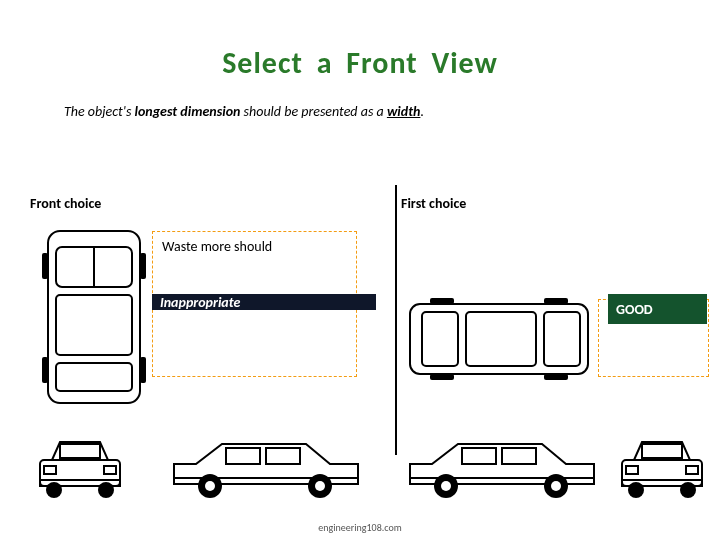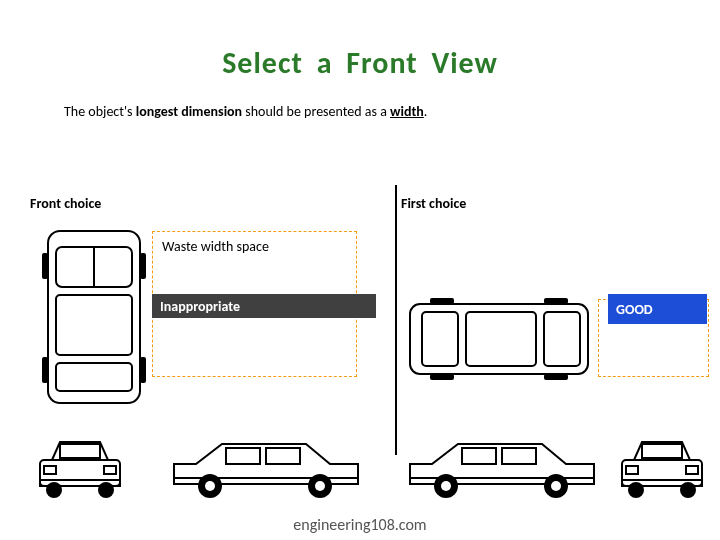--- a/index.html
+++ b/index.html
@@ -18,20 +18,21 @@
     color: #2a7a2a;
     padding-top: 22px;
     letter-spacing: 1px;
     word-spacing: 6px;
     margin-top: 22px;
   }
   .subtitle {
     font-size: 14px;
     color: #000;
     padding: 22px 0 0 64px;
+    font-style: italic;
   }
   .subtitle .b { font-weight: 700; }
   .subtitle .u { text-decoration: underline; }
   .choice-label {
     position: absolute;
     font-size: 14px;
     font-weight: 700;
     color: #000;
   }
   .first-choice { top: 195px; left: 30px; }
@@ -59,35 +60,35 @@
   }
   .tag {
     position: absolute;
     color: #fff;
     font-size: 14px;
     font-weight: 700;
     display: flex;
     align-items: center;
     padding-left: 8px;
   }
-  .tag-bad  { top: 294px; left: 152px; width: 224px; height: 24px; background: #404040; }
-  .tag-good { top: 294px; left: 608px; width: 99px;  height: 30px; background: #1d4ed8; }
+  .tag-bad  { top: 294px; left: 152px; width: 224px; height: 16px; background: #0f172a; font-style: italic; }
+  .tag-good { top: 294px; left: 608px; width: 99px;  height: 30px; background: #14532d; }
 
   
   svg { position: absolute; }
   .car-stroke { fill: none; stroke: #000; stroke-width: 2; }
   .car-fill { fill: #fff; stroke: #000; stroke-width: 2; }
   .tire { fill: #000; }
 
   .footer {
     position: absolute;
     bottom: 6px;
     width: 100%;
     text-align: center;
-    font-size: 16px;
+    font-size: 10px;
     color: #555;
     font-family: Calibri, Arial, sans-serif;
   }
 </style>
 </head>
 <body>
 
 <h1 class="title">Select  a  Front  View</h1>
 
 <p class="subtitle">
@@ -105,21 +106,21 @@
   <rect class="car-stroke" x="18" y="70" width="76" height="60" rx="4"></rect>
   <rect class="car-stroke" x="18" y="138" width="76" height="28" rx="4"></rect>
   <line class="car-stroke" x1="56" y1="22" x2="56" y2="62"></line>
   <rect class="tire" x="4" y="28" width="6" height="26" rx="2"></rect>
   <rect class="tire" x="102" y="28" width="6" height="26" rx="2"></rect>
   <rect class="tire" x="4" y="132" width="6" height="26" rx="2"></rect>
   <rect class="tire" x="102" y="132" width="6" height="26" rx="2"></rect>
 </svg>
 
 <div class="dashed-box box-left"></div>
-<div class="waste-label">Waste width space</div>
+<div class="waste-label">Waste more should</div>
 <div class="tag tag-bad">
     <span>Inappropriate</span>
   </div>
 
 <svg style="top:294px; left:404px;" width="190" height="90" viewBox="0 0 190 90">
   <rect class="car-fill" x="6" y="10" width="178" height="70" rx="10"></rect>
   <rect class="car-stroke" x="18" y="18" width="36" height="54" rx="4"></rect>
   <rect class="car-stroke" x="62" y="18" width="70" height="54" rx="4"></rect>
   <rect class="car-stroke" x="140" y="18" width="36" height="54" rx="4"></rect>
   <rect class="tire" x="26" y="4" width="24" height="6" rx="2"></rect>

